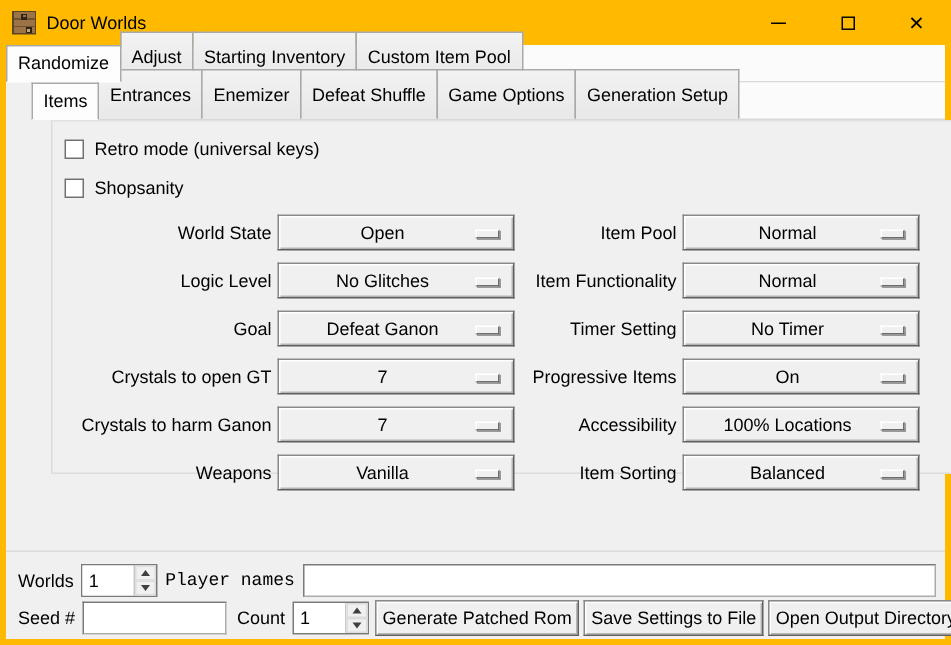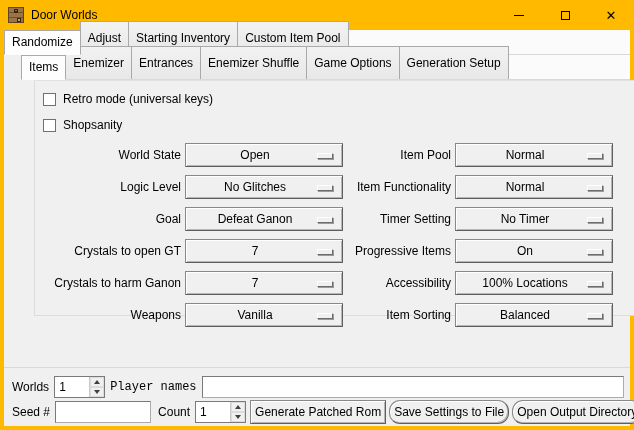--- a/index.html
+++ b/index.html
@@ -125,21 +125,21 @@
 
   .btn3d {
     height:24px; padding:0 4px;
     background:#f0f0f0;
     border:1px solid #888; border-right-color:#5f5f5f; border-bottom-color:#5f5f5f;
     box-shadow: inset 1px 1px 0 #ffffff, inset -1px -1px 0 #b5b5b5;
     font-family:"Liberation Sans",sans-serif; font-size:12px;
     white-space:nowrap; cursor:default;
     display:flex; align-items:center;
   }
-  .btn3d + .btn3d { margin-left:3px;border-radius:11px; }
+  .btn3d + .btn3d { margin-left:3px; }
   .gen-btn { margin-left:4px; }
   .save-btn { margin-left:auto; }
 </style>
 </head>
 <body>
 
 <div class="window">
 
   <div class="titlebar">
     <svg class="app-icon" viewBox="0 0 16 16" shape-rendering="crispEdges">
@@ -183,27 +183,27 @@
         </div>
     </div>
 
     <div class="pane-outer">
 
       <div class="tabrow inner">
         <div class="tab selected">
             <span>Items</span>
           </div>
         <div class="tab">
+            <span>Entrances</span>
+          </div>
+        <div class="tab">
             <span>Enemizer</span>
           </div>
         <div class="tab">
-            <span>Entrances</span>
-          </div>
-        <div class="tab">
-            <span>Enemizer Shuffle</span>
+            <span>Defeat Shuffle</span>
           </div>
         <div class="tab">
             <span>Game Options</span>
           </div>
         <div class="tab">
             <span>Generation Setup</span>
           </div>
       </div>
 
       <div class="pane-inner">

